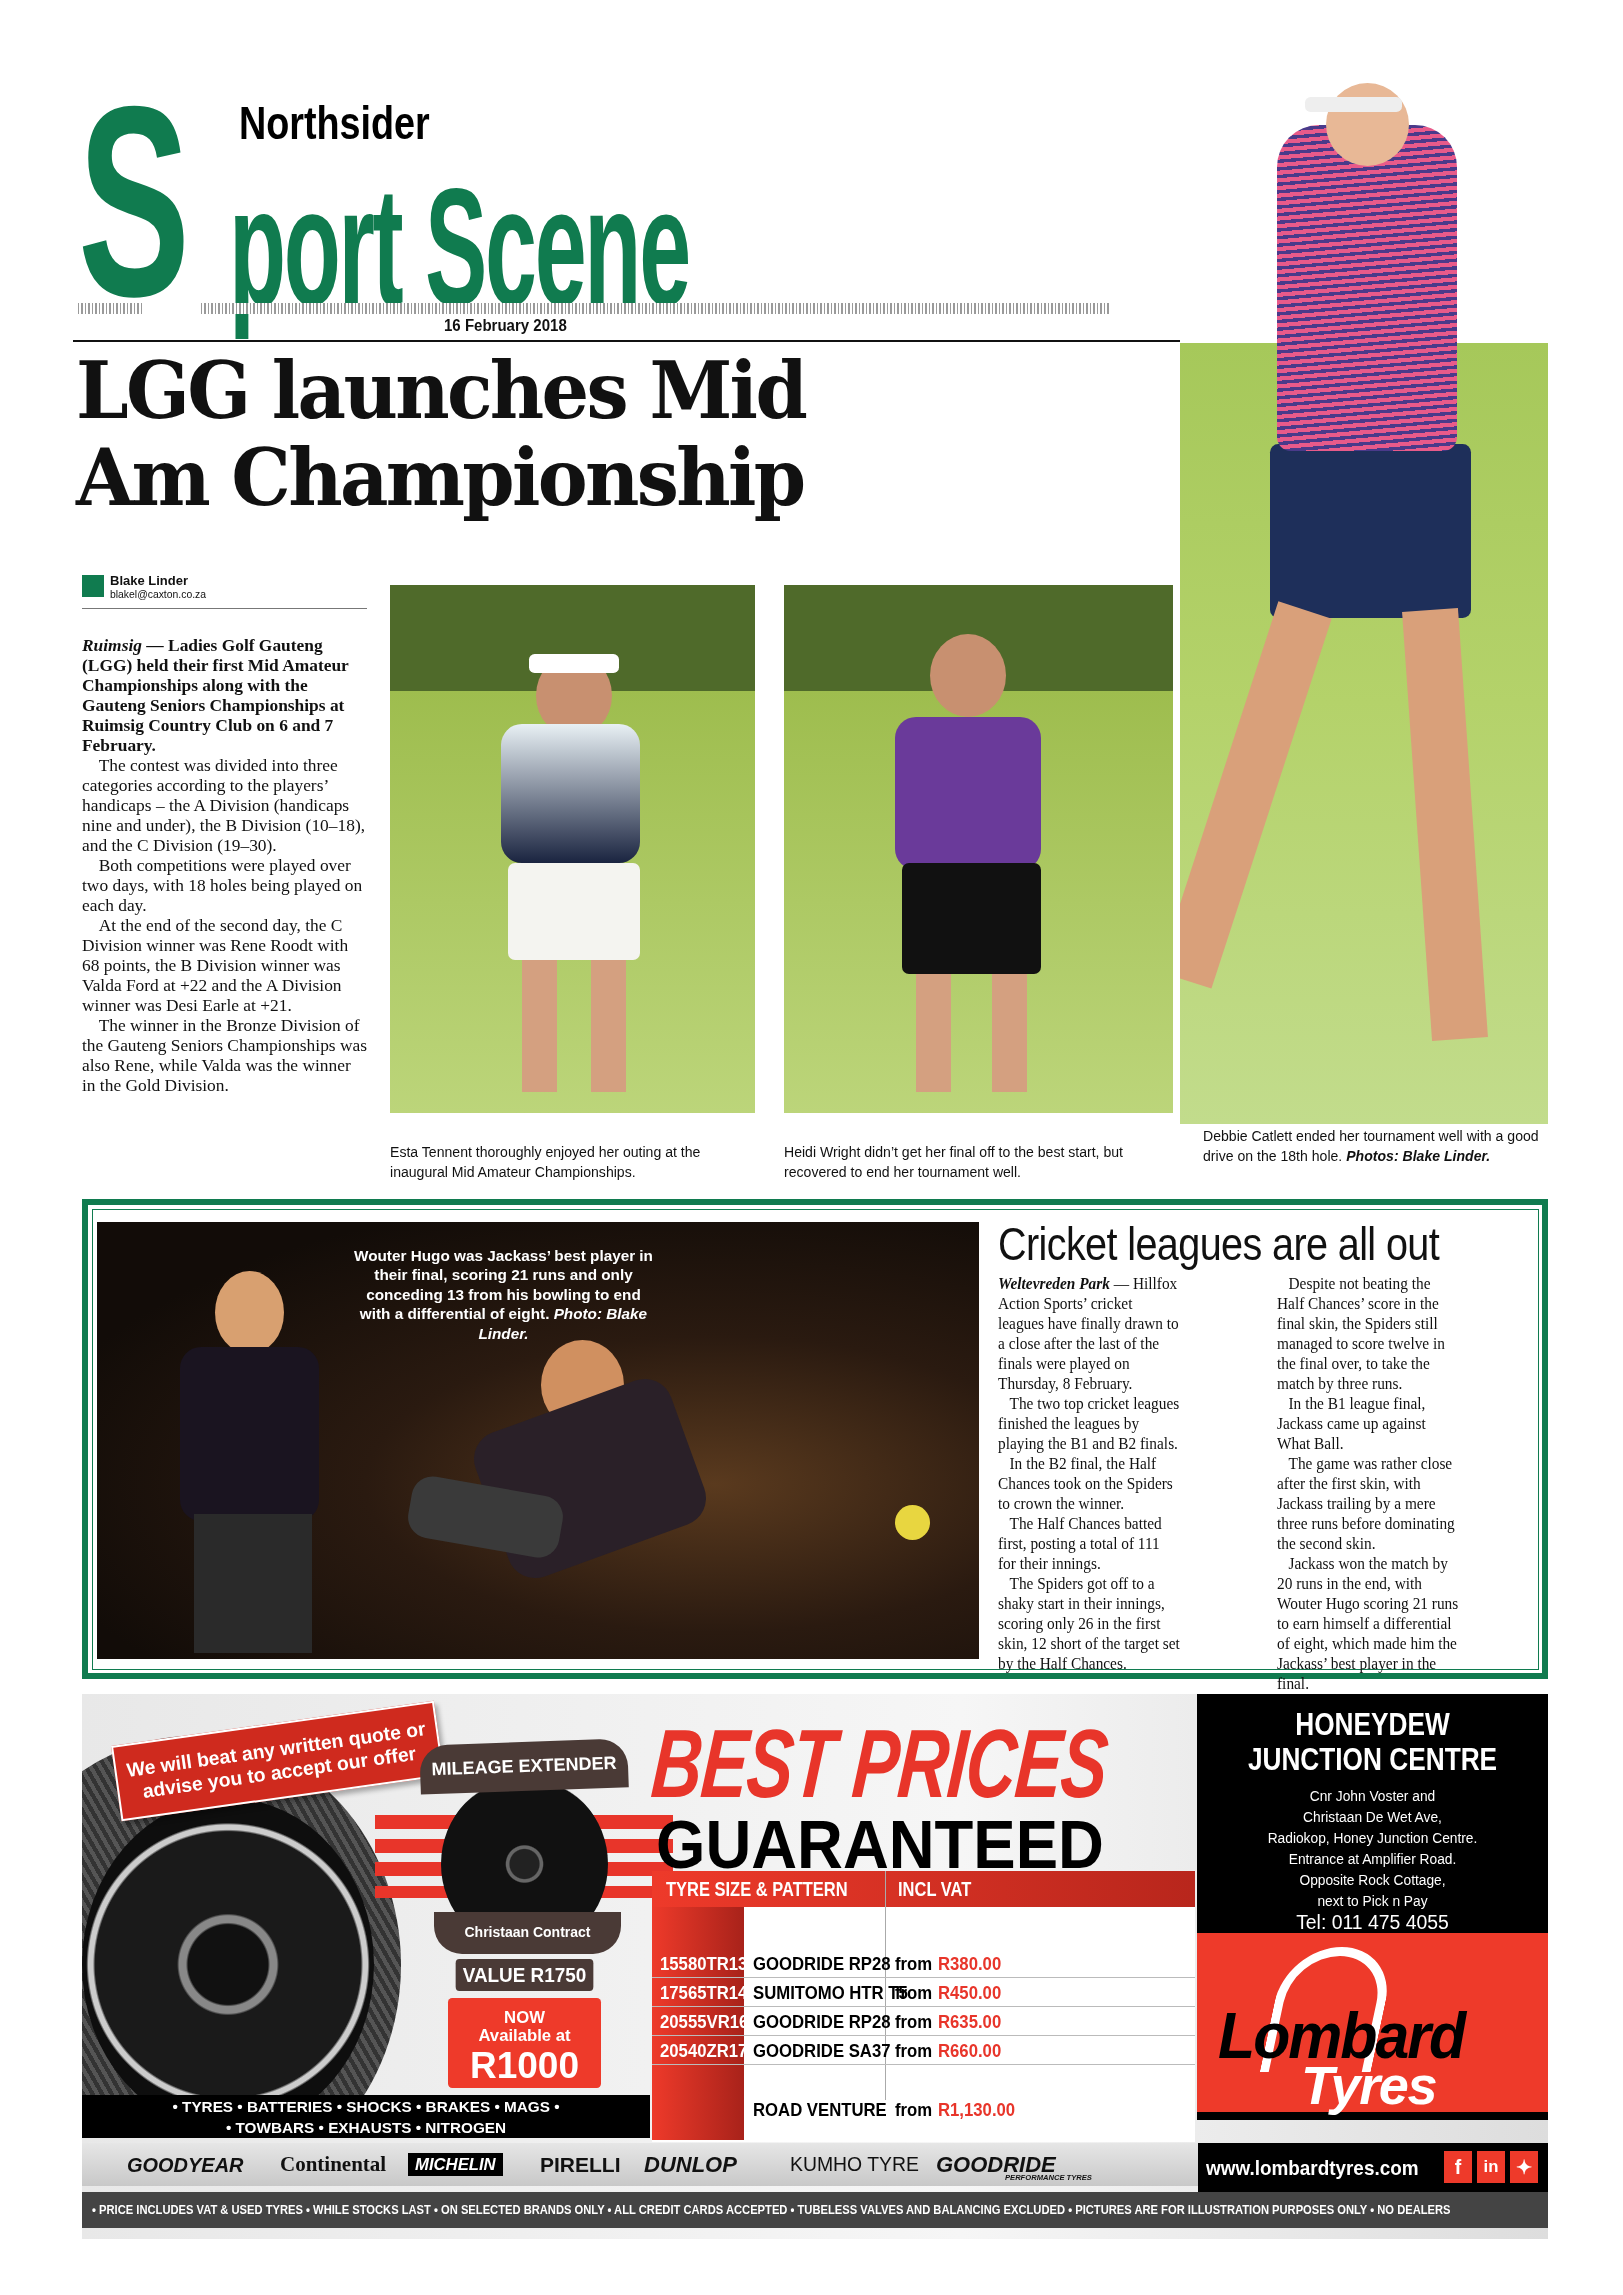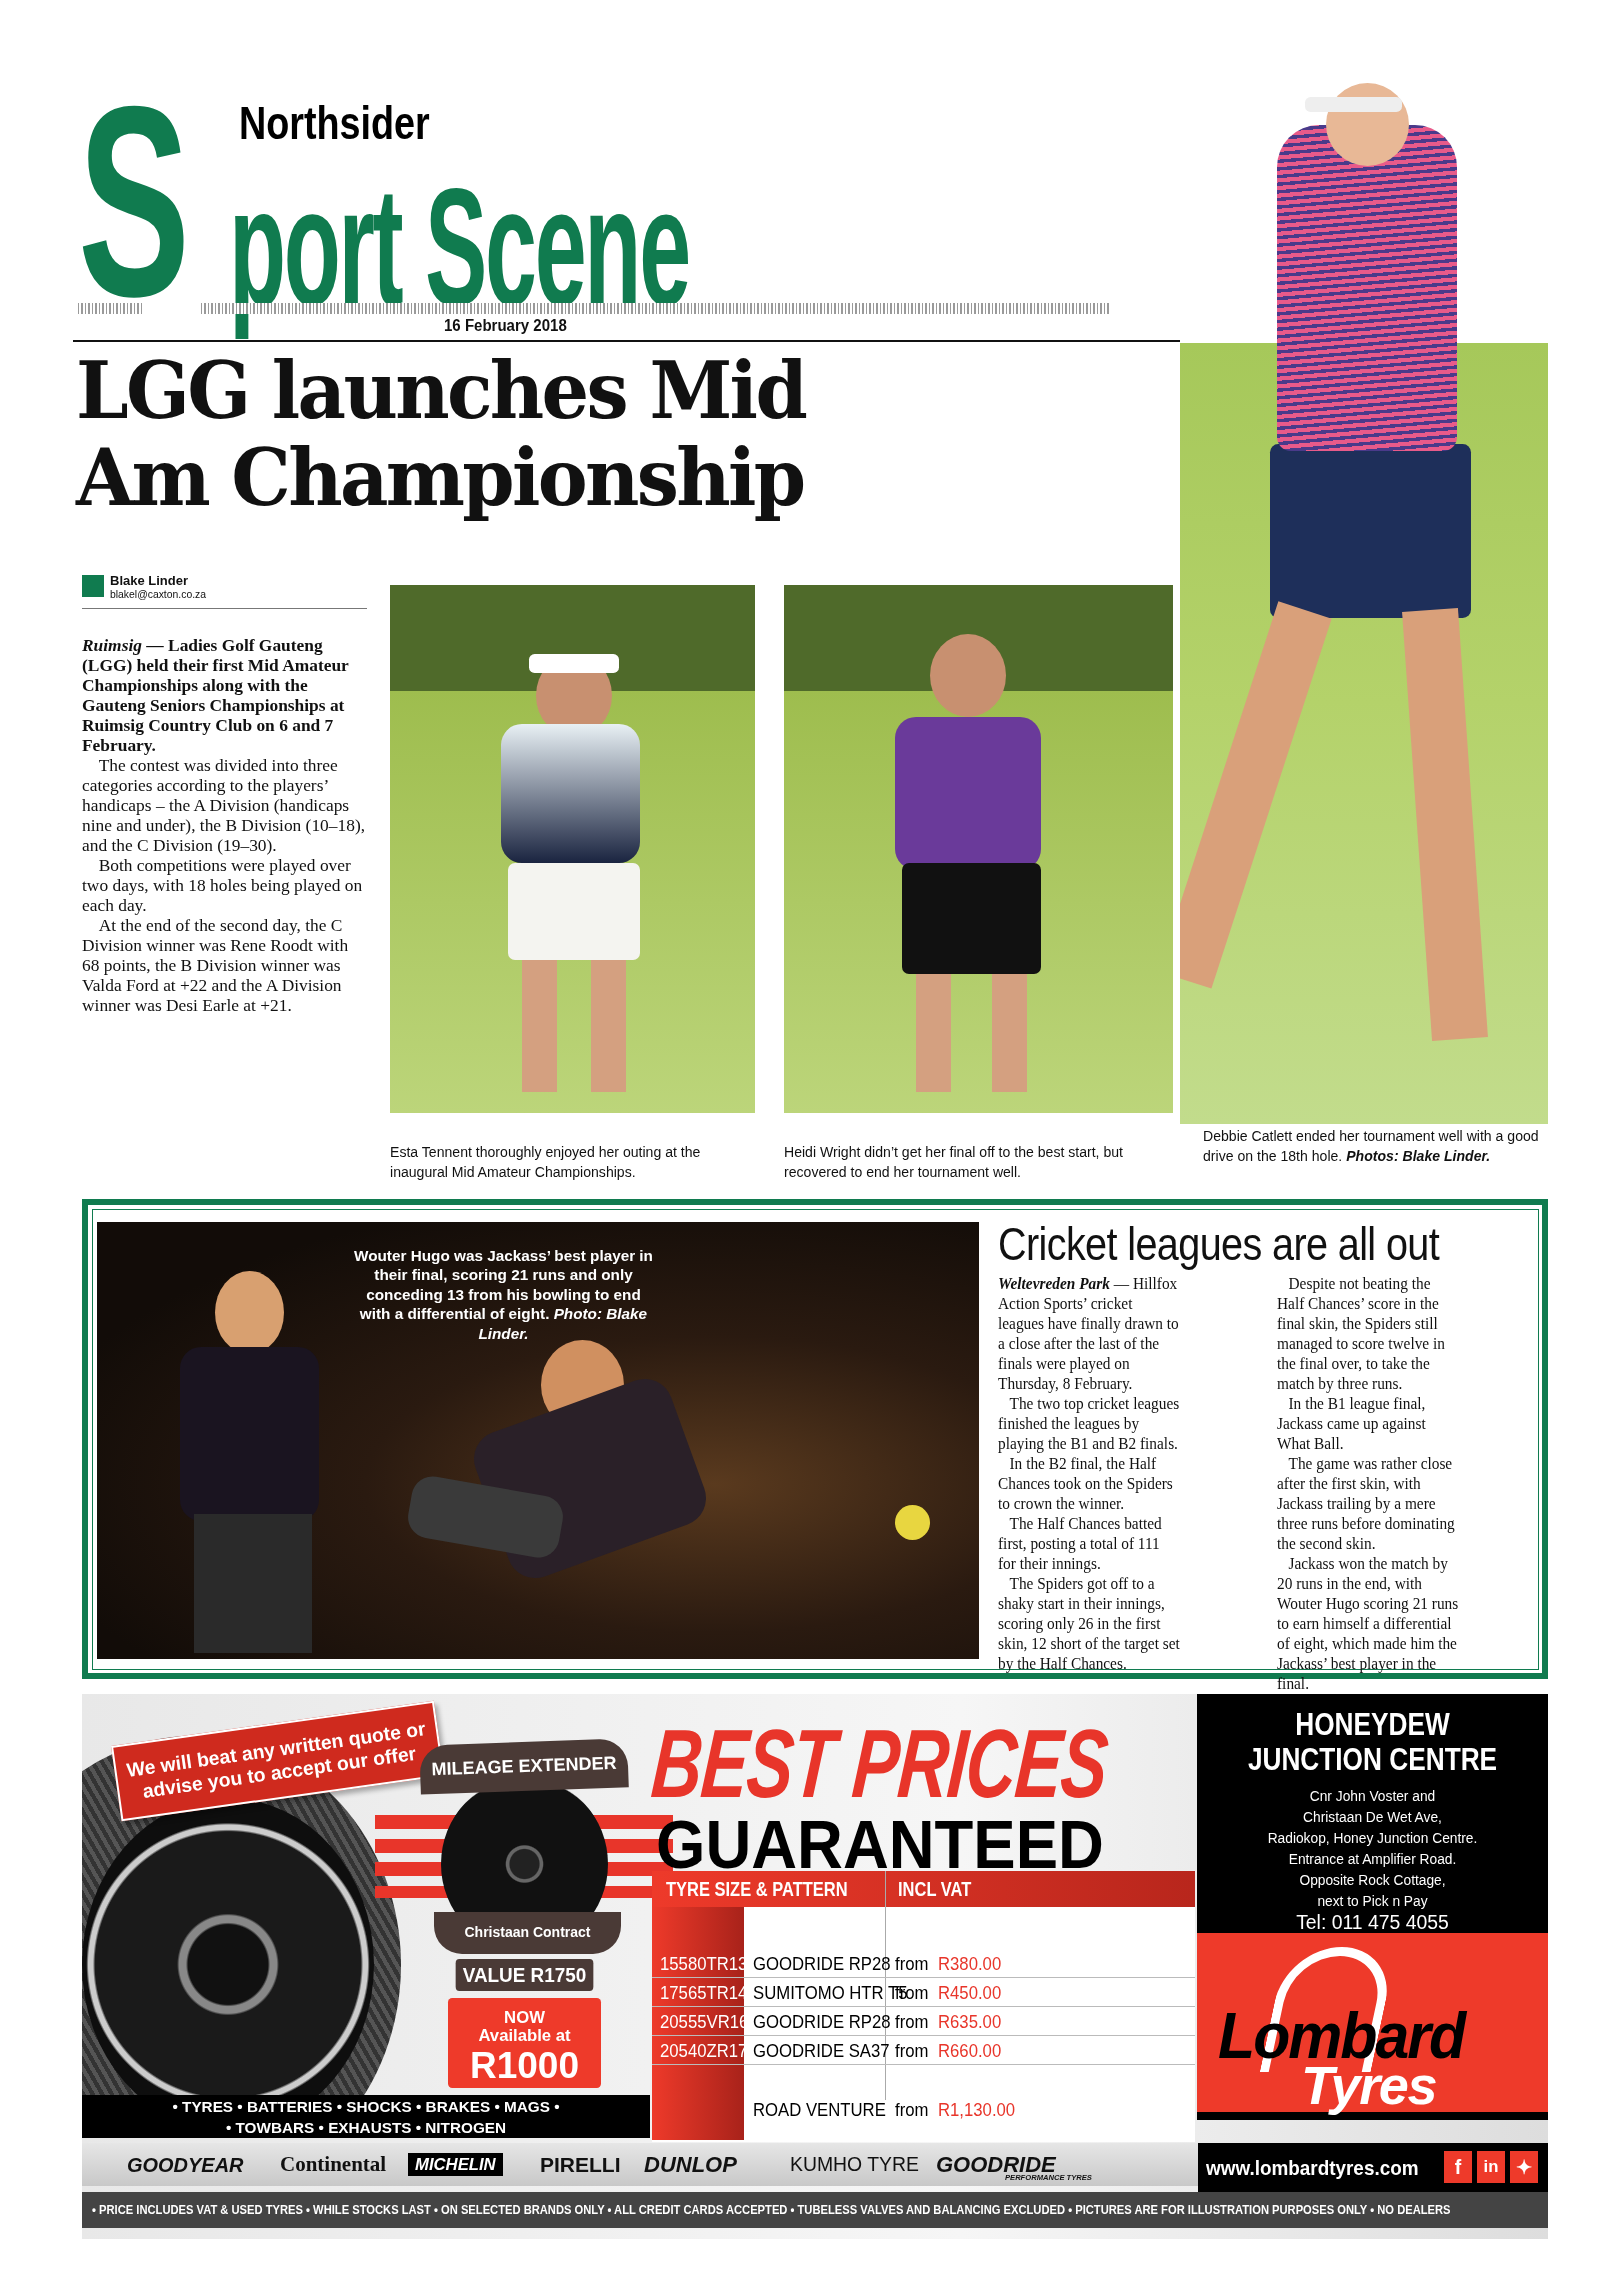--- a/index.html
+++ b/index.html
@@ -79,21 +79,21 @@
   .now .l3{font-size:37px;line-height:42px}
   .services{left:82px;top:2095px;width:568px;height:43px;background:#000;color:#fff;font-family:"Liberation Sans",sans-serif;font-weight:bold;font-size:15.3px;text-align:center;line-height:21px;padding-top:1.4px}
 
   .bp{left:656px;top:1715px;font-family:"Liberation Sans",sans-serif;font-weight:bold;font-style:italic;font-size:97px;line-height:1;color:#e8352a;transform:scaleX(0.72) skewX(-6deg);transform-origin:left top;white-space:nowrap;letter-spacing:-1.4px}
   .gu{left:656px;top:1810px;font-family:"Liberation Sans",sans-serif;font-weight:bold;font-size:69px;line-height:1;color:#000;transform:scaleX(0.92);transform-origin:left top;white-space:nowrap}
   .tbl{left:652px;top:1871px;width:543px;height:271px;background:#fff}
   .tbl-head{position:absolute;left:0;top:0;width:543px;height:36px;background:linear-gradient(90deg,#ee3a2a,#b8261c);color:#fff;font-family:"Liberation Sans",sans-serif;font-weight:bold;font-size:19.4px;line-height:36px}
   .tbl-head span{position:absolute}
   .tbl-side{position:absolute;left:0;top:36px;width:92px;height:233px;background:linear-gradient(90deg,#ee3a2a,#a8221a)}
   .tbl-vdiv{position:absolute;left:233px;top:0;width:1.4px;height:229px;background:#aaa}
-  .trow{position:absolute;left:0;width:543px;height:29px;font-family:"Liberation Sans",sans-serif;font-weight:normal;font-size:19px;line-height:29px;border-bottom:1.4px solid #bbb}
+  .trow{position:absolute;left:0;width:543px;height:29px;font-family:"Liberation Sans",sans-serif;font-weight:bold;font-size:19px;line-height:29px;border-bottom:1.4px solid #bbb}
   .trow span{position:absolute;white-space:nowrap;transform:scaleX(0.88);transform-origin:left center}
   .trow .sz{left:8.3px;color:#fff}
   .trow .nm{left:101px;color:#000}
   .trow .fr{left:243px;color:#000}
   .trow .pr{left:286px;color:#e8352a}
 
   .hj{left:1197px;top:1694px;width:351px;height:239px;background:#000;color:#fff;text-align:center;font-family:"Liberation Sans",sans-serif}
   .hj .t{font-weight:bold;font-size:30.5px;line-height:35px;padding-top:12.5px;transform:scaleX(0.86)}
   .hj .a{font-size:15.3px;line-height:21px;margin-top:8.3px;transform:scaleX(0.9)}
   .hj .tel{font-weight:normal;font-size:19.4px;line-height:23.6px}
@@ -139,20 +139,21 @@
 <div class="abs by-sq"></div>
 <div class="abs by-name">Blake Linder</div>
 <div class="abs by-mail">blakel@caxton.co.za</div>
 <div class="abs by-rule"></div>
 
 <div class="abs col1">
   <p class="lead"><i>Ruimsig</i> <span>— Ladies Golf Gauteng (LGG) held their first Mid Amateur Championships along with the Gauteng Seniors Championships at Ruimsig Country Club on 6 and 7 February.</span></p>
   <p>The contest was divided into three categories according to the players’ handicaps – the A Division (handicaps nine and under), the B Division (10–18), and the C Division (19–30).</p>
   <p>Both competitions were played over two days, with 18 holes being played on each day.</p>
   <p>At the end of the second day, the C Division winner was Rene Roodt with 68 points, the B Division winner was Valda Ford at +22 and the A Division winner was Desi Earle at +21.</p>
+  <p>The winner in the Bronze Division of the Gauteng Seniors Championships was also Rene, while Valda was the winner in the Gold Division.</p>
 </div>
 
 <div class="abs photo ph1">
   <div class="fig" style="left:146px;top:69px;width:76px;height:83px;border-radius:50%;background:#c89070"></div>
   <div class="fig" style="left:139px;top:69px;width:90px;height:19.4px;background:#fff;border-radius:5.6px"></div>
   <div class="fig" style="left:111px;top:139px;width:139px;height:139px;background:linear-gradient(180deg,#e8f0f4,#1a2440);border-radius:21px"></div>
   <div class="fig" style="left:118px;top:278px;width:132px;height:97px;background:#f4f4f0;border-radius:7px"></div>
   <div class="fig" style="left:132px;top:375px;width:35px;height:132px;background:#d4a080"></div>
   <div class="fig" style="left:201px;top:375px;width:35px;height:132px;background:#d4a080"></div>
 </div>

